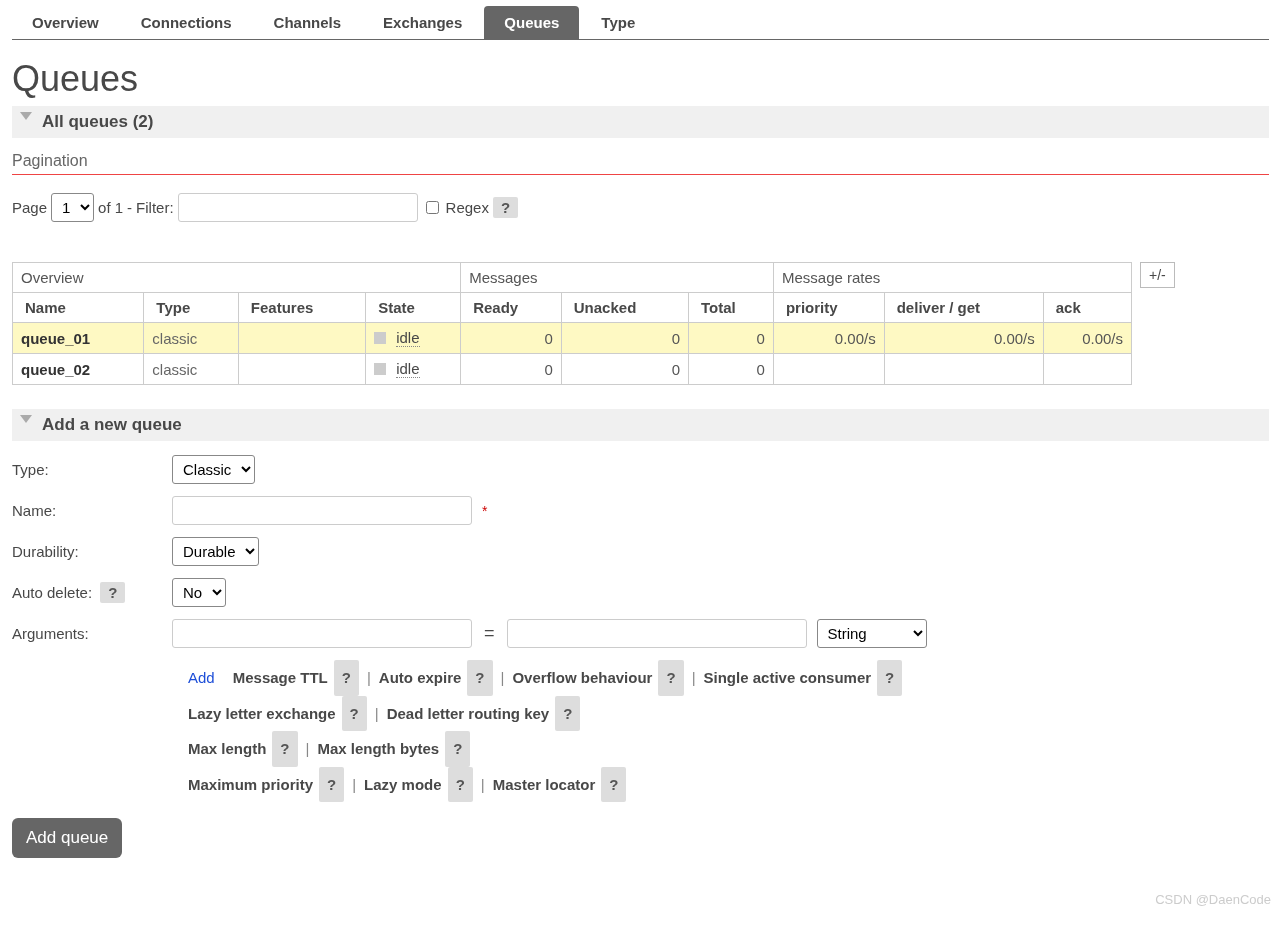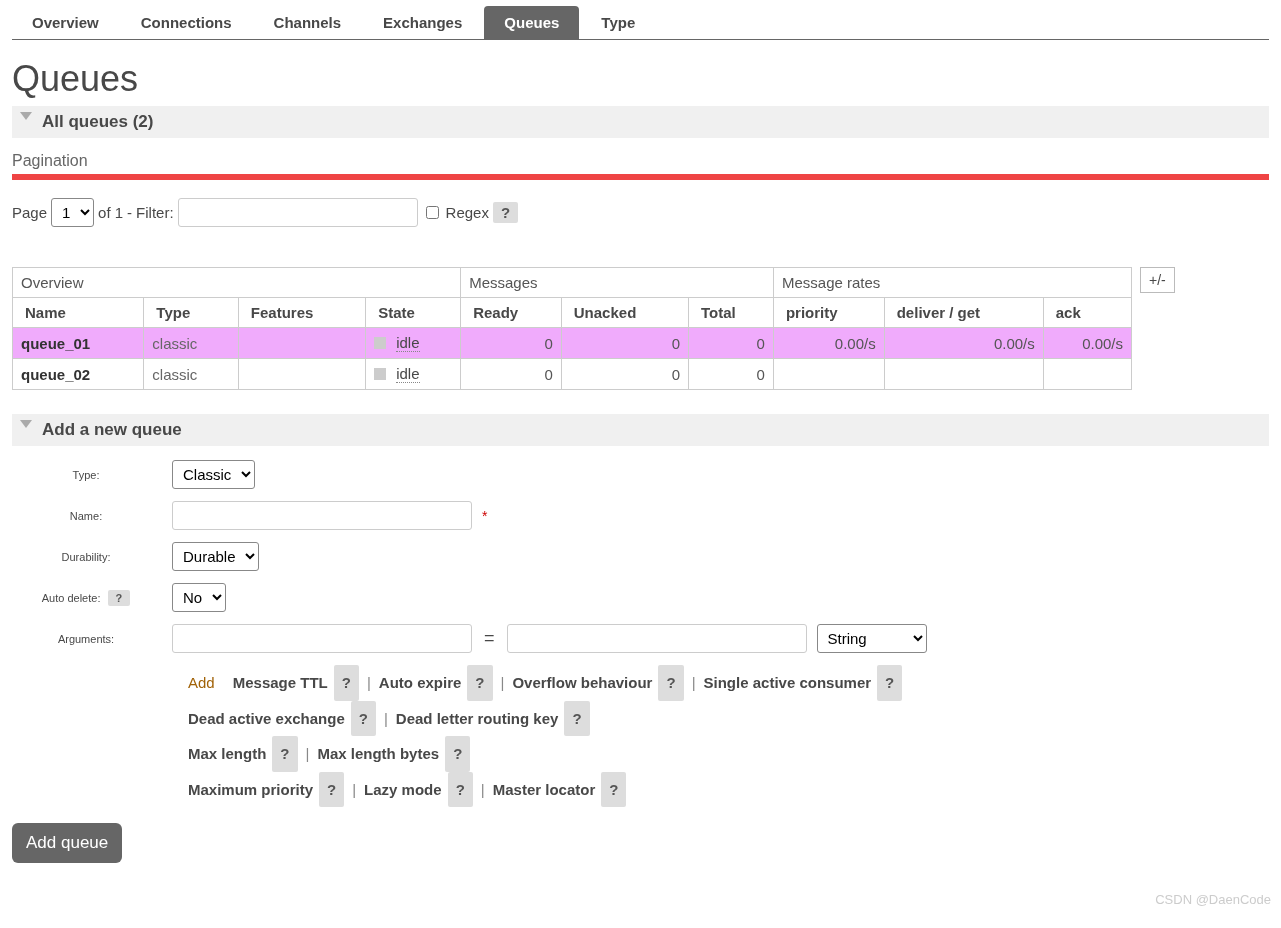--- a/index.html
+++ b/index.html
@@ -47,21 +47,21 @@
   .caret {
     width: 0; height: 0;
     border-left: 6px solid transparent;
     border-right: 6px solid transparent;
     border-top: 8px solid #aaa;
     margin-right: 10px;
   }
   .sub-header {
     font-size: 16px;
     color: #666;
-    border-bottom: 6px solid #ef4444;
+    border-bottom: 1px solid #ef4444;
     padding-bottom: 4px;
     margin-bottom: 18px;
   }
   .pagination-row {
     display: flex;
     align-items: center;
     gap: 4px;
     margin-bottom: 40px;
     font-size: 15px;
   }
@@ -107,21 +107,21 @@
     background: #fff;
   }
   table.queues th.col {
     font-weight: bold;
     cursor: pointer;
     padding-left: 12px;
   }
   table.queues td.num { text-align: right; color: #555; }
   table.queues td.name { font-weight: bold; color: #333; }
   table.queues td.type { color: #666; }
-  table.queues tr.odd td { background: #f0abfc; }
+  table.queues tr.odd td { background: #fef9c3; }
   .state-cell { display: flex; align-items: center; gap: 10px; }
   .state-box {
     width: 12px; height: 12px; background: #ccc; flex-shrink: 0;
   }
   .state-label {
     border-bottom: 1px dotted #888;
   }
   .plusminus {
     border: 1px solid #bbb;
     padding: 4px 8px;
@@ -130,38 +130,38 @@
     background: #fff;
   }
   .form-area { margin-top: 12px; }
   .form-row {
     display: flex;
     align-items: center;
     margin-bottom: 12px;
   }
   .form-label {
     width: 160px;
-    text-align: center;
+    text-align: left;
     padding-right: 12px;
-    font-size: 11px;
+    font-size: 15px;
   }
   .form-field { display: flex; align-items: center; gap: 10px; }
   .red-star { color: #c00; }
   .eq { font-size: 18px; padding: 0 2px; }
   .arg-input1 { width: 300px; }
   .arg-input2 { width: 300px; }
   .arg-type { width: 110px; }
   .shortcuts {
     margin-left: 176px;
     max-width: 920px;
     color: #555;
     line-height: 2.1;
     font-size: 15px;
   }
-  .shortcuts .add-label { color: #a16207; margin-right: 18px; font-weight: normal; }
+  .shortcuts .add-label { color: #1d4ed8; margin-right: 18px; font-weight: normal; }
   .shortcuts .sc {
     font-weight: bold;
     color: #484848;
     cursor: pointer;
     margin-right: 6px;
   }
   .shortcuts .sep { color: #888; margin: 0 8px; }
   .add-btn {
     background: #666;
     color: #fff;
@@ -315,21 +315,21 @@
     <div class="form-field">
       <input type="text" class="arg-input1" value="" style="">
       <span class="eq">=</span>
       <input type="text" class="arg-input2" value="" style="">
       <select class="arg-type"><option>String</option></select>
     </div>
   </div>
 
   <div class="shortcuts" id="shortcut-area">
       <div><span class="add-label">Add</span><span class="sc">Message TTL</span><span class="help-badge">?</span><span class="sep">|</span><span class="sc">Auto expire</span><span class="help-badge">?</span><span class="sep">|</span><span class="sc">Overflow behaviour</span><span class="help-badge">?</span><span class="sep">|</span><span class="sc">Single active consumer</span><span class="help-badge">?</span></div>
-      <div><span class="sc">Dead active exchange</span><span class="help-badge">?</span><span class="sep">|</span><span class="sc">Dead letter routing key</span><span class="help-badge">?</span></div>
+      <div><span class="sc">Lazy letter exchange</span><span class="help-badge">?</span><span class="sep">|</span><span class="sc">Dead letter routing key</span><span class="help-badge">?</span></div>
       <div><span class="sc">Max length</span><span class="help-badge">?</span><span class="sep">|</span><span class="sc">Max length bytes</span><span class="help-badge">?</span></div>
       <div><span class="sc">Maximum priority</span><span class="help-badge">?</span><span class="sep">|</span><span class="sc">Lazy mode</span><span class="help-badge">?</span><span class="sep">|</span><span class="sc">Master locator</span><span class="help-badge">?</span></div>
     </div>
 
   <button class="add-btn">Add queue</button>
 </div>
 
 <div class="watermark">CSDN @DaenCode</div>
 
 </body></html>

